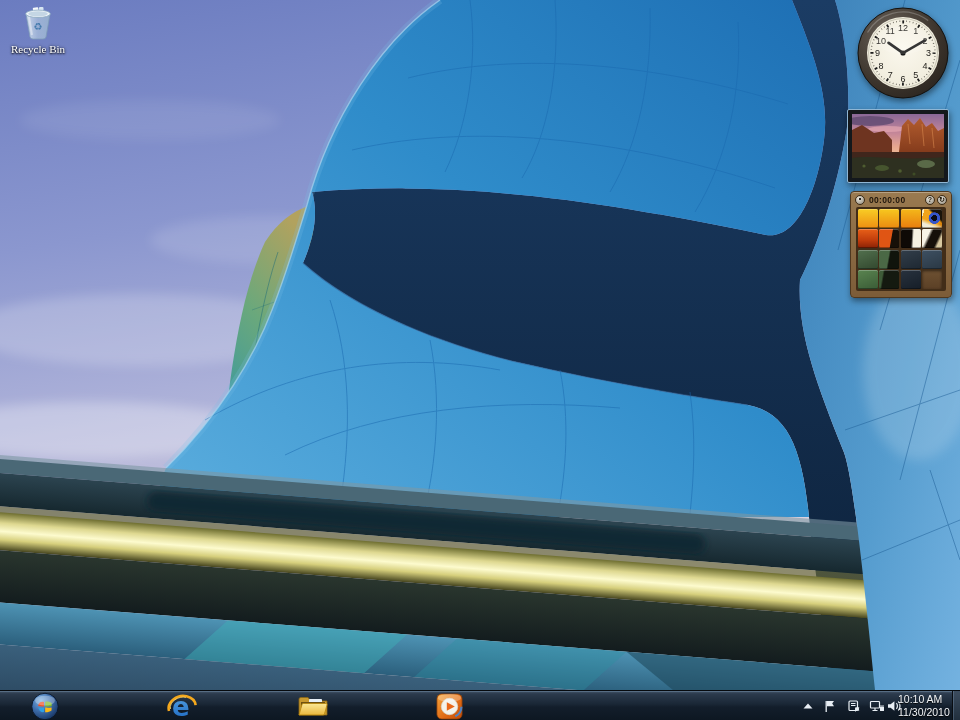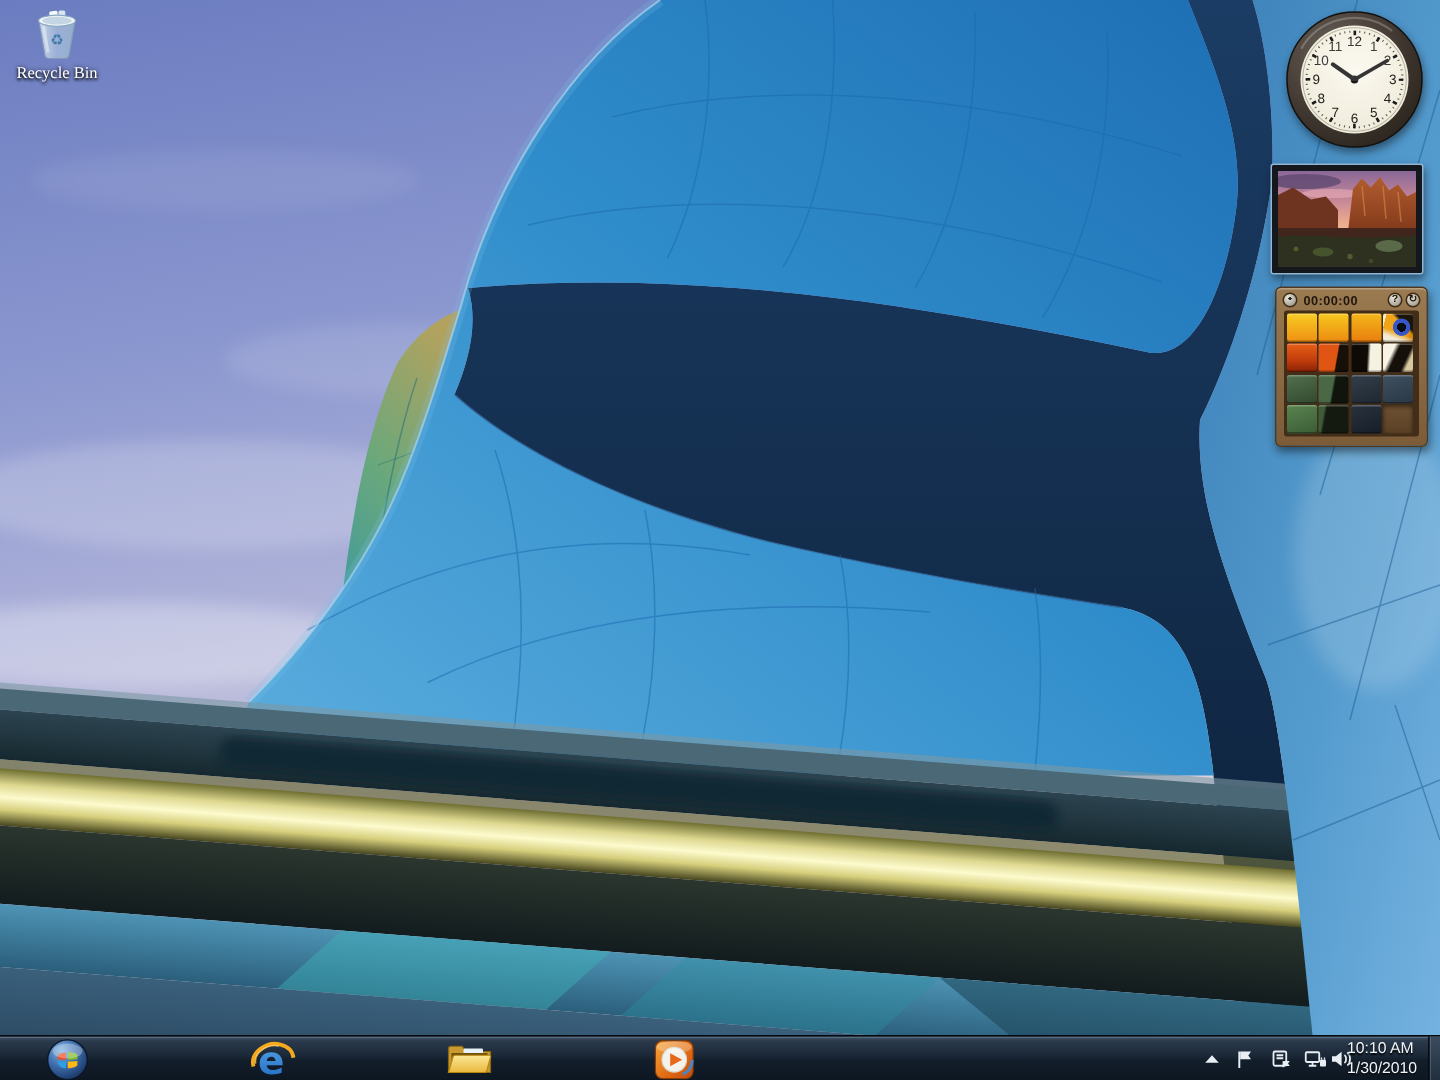--- a/index.html
+++ b/index.html
@@ -443,18 +443,18 @@
 
   <svg class="tray-icon" style="left:886px;" width="17" height="16" viewBox="0 0 17 16">
     <g>
       <path d="M2,6.2 h2.6 L8.4,3.2 v9.6 L4.6,9.8 H2 Z" fill="#e8eef4"></path>
       <path d="M10.3,5.3 C11.8,6.3 11.8,9.7 10.3,10.7 M12.2,3.6 C14.6,5.3 14.6,10.7 12.2,12.4" stroke="#e8eef4" stroke-width="1.2" fill="none"></path>
     </g>
   </svg>
 
   <div class="tray-clock">
     <div>10:10 AM</div>
-    <div>1/30/2010</div>
+    <div>11/30/2010</div>
   </div>
 
   <div class="show-desktop"></div>
 </div>
 </div>
 
 </body></html>

